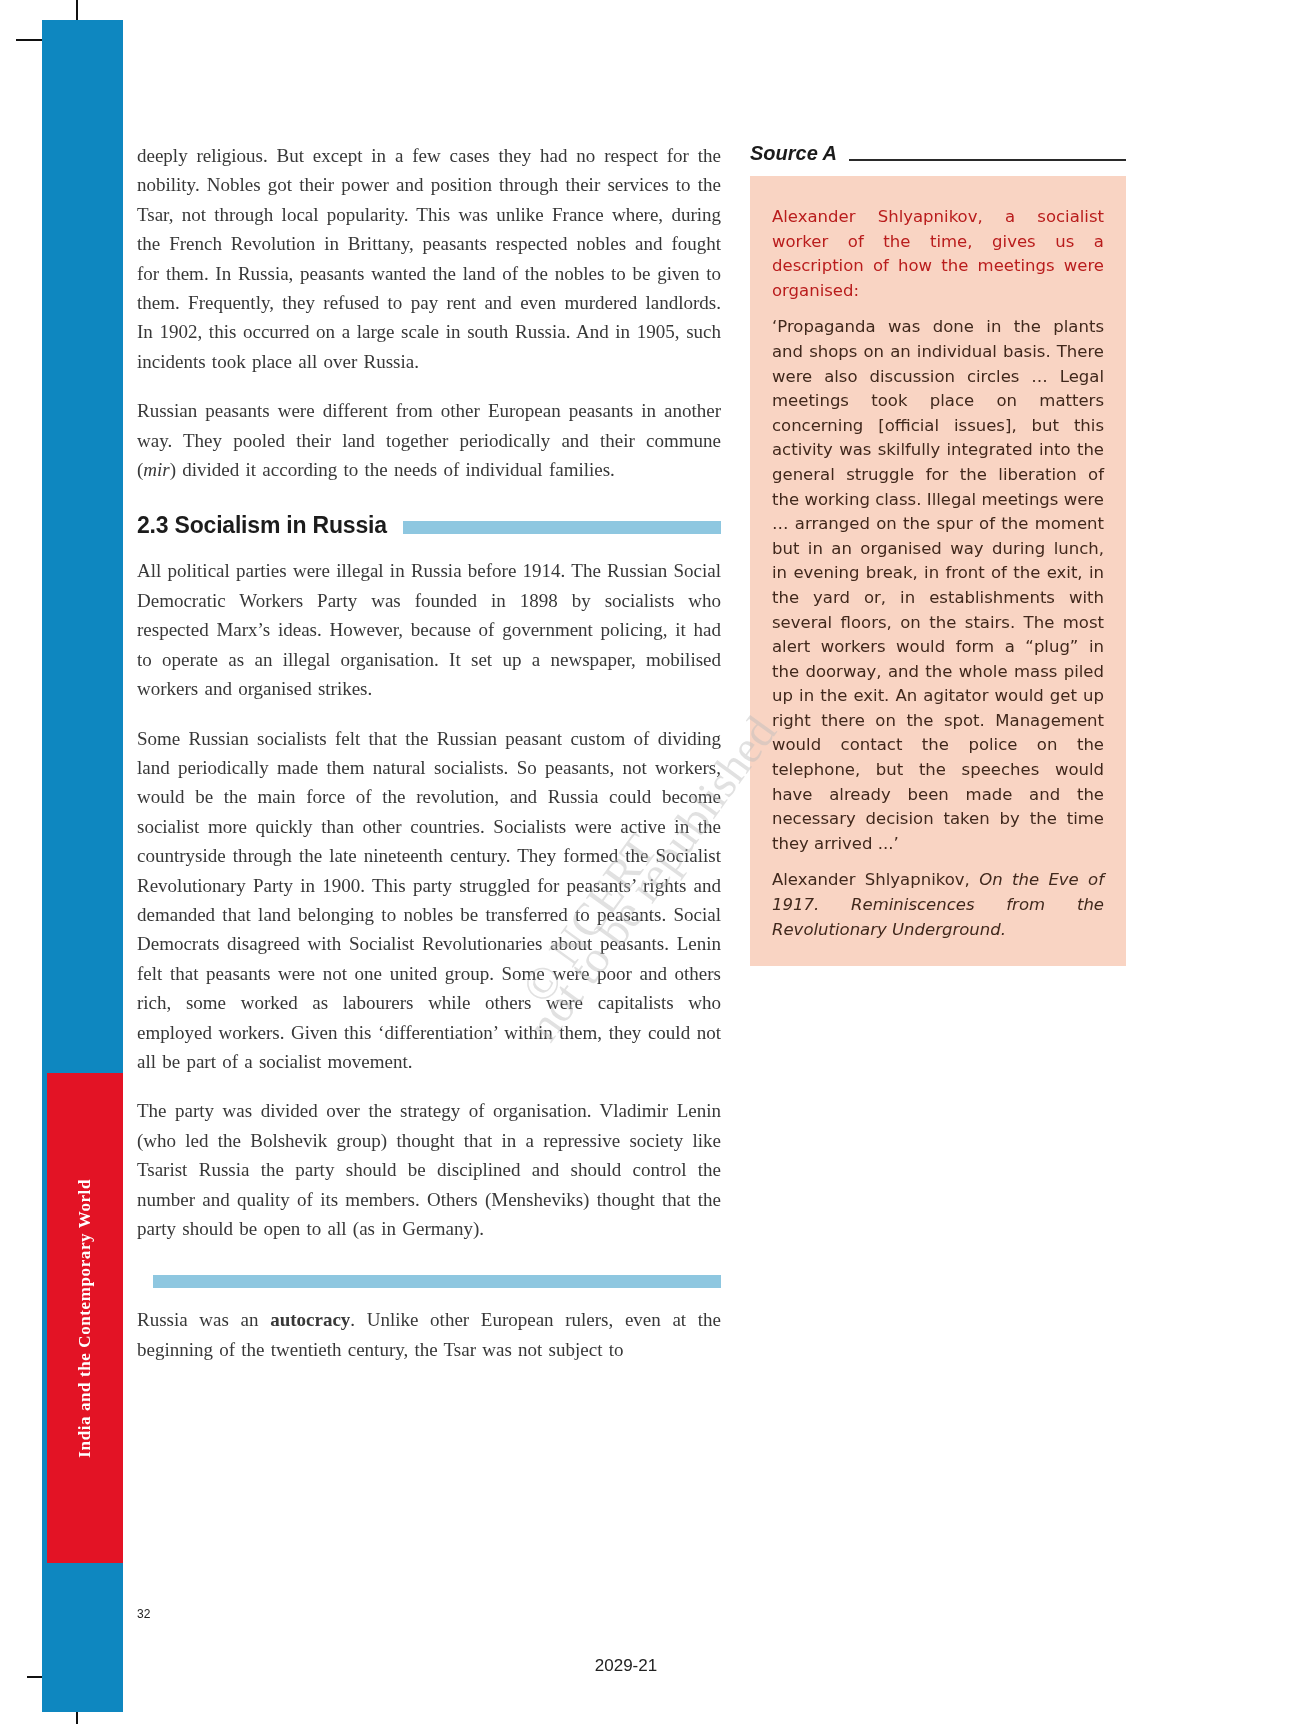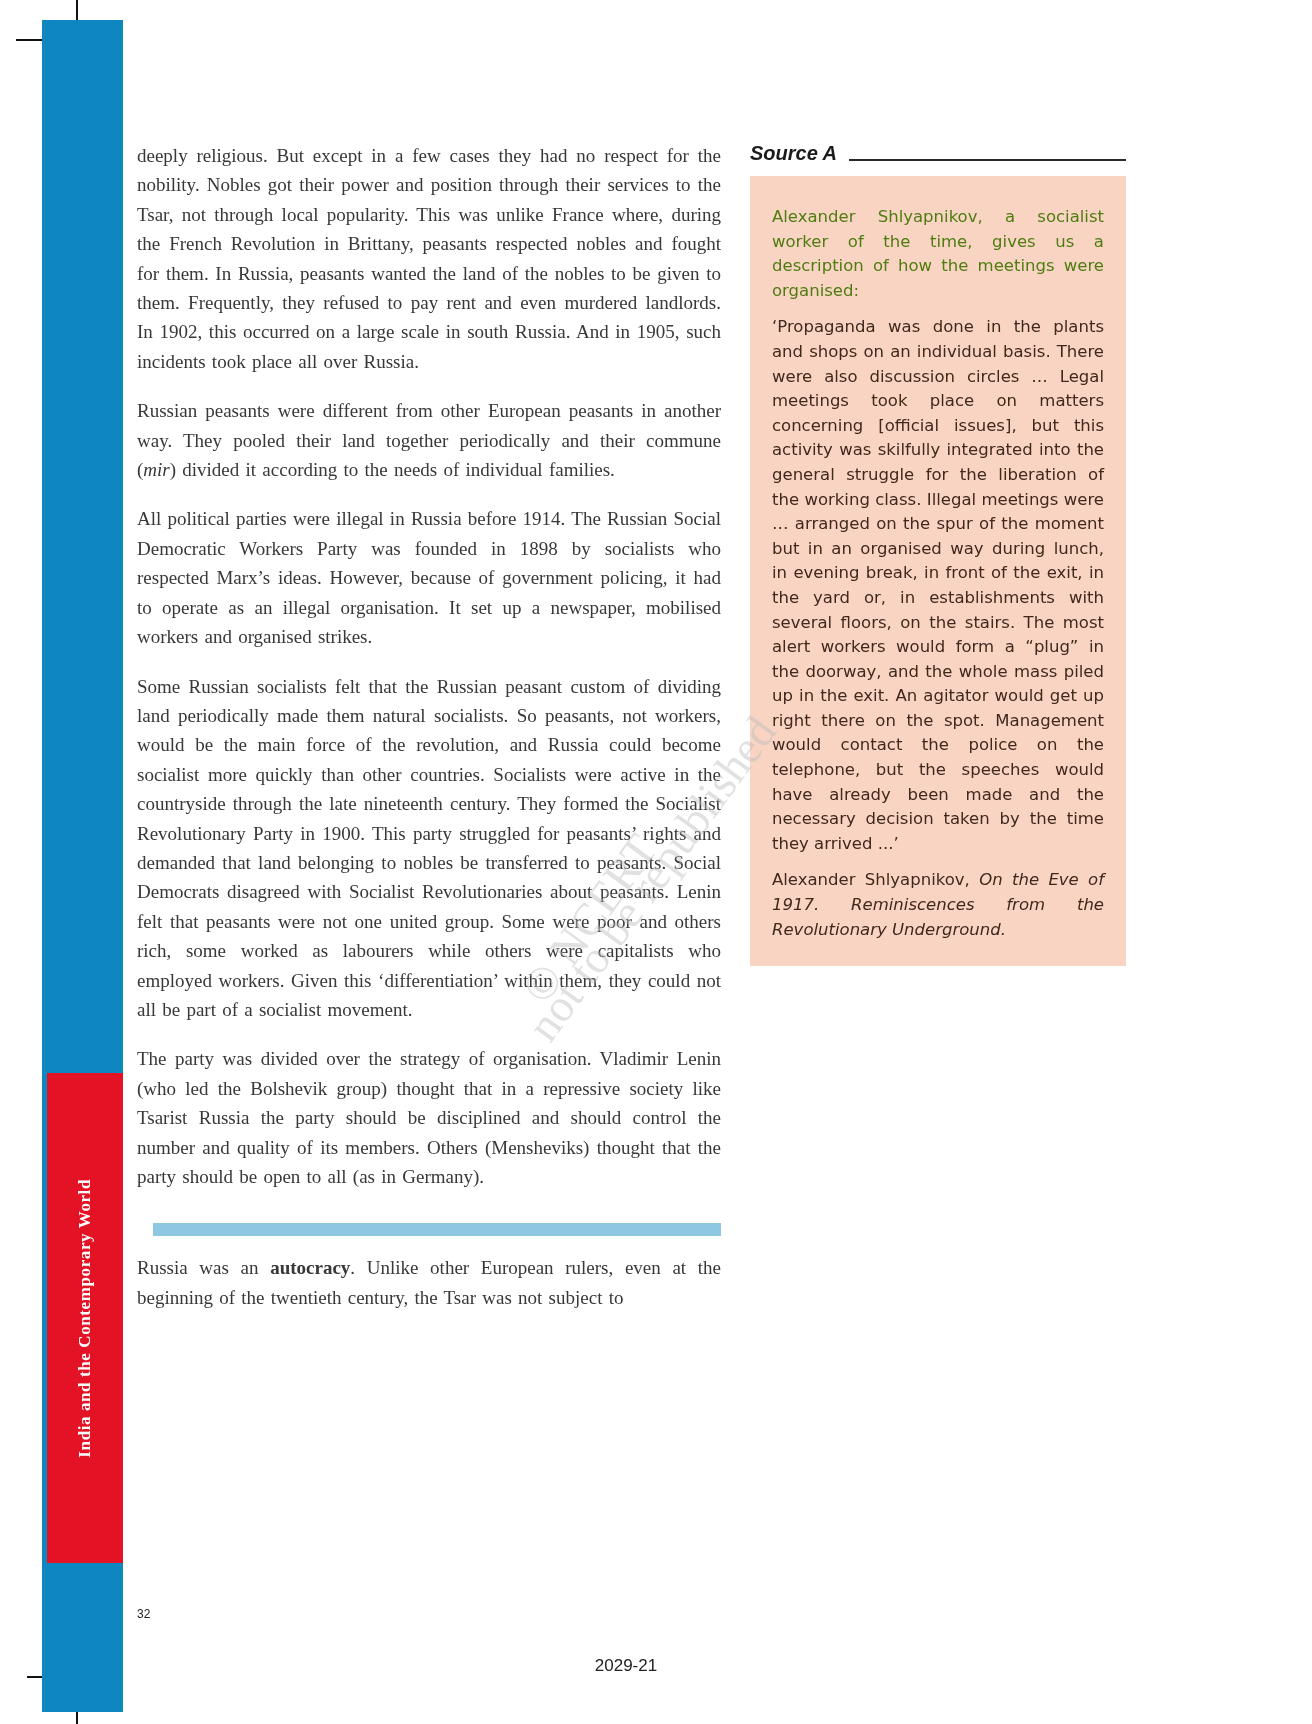--- a/index.html
+++ b/index.html
@@ -146,20 +146,24 @@
 
   <span class="wm wm-1">© NCERT</span>
   <span class="wm wm-2">not to be republished</span>
 
   <div class="main-col">
 
     <p class="body">deeply religious. But except in a few cases they had no respect for the nobility. Nobles got their power and position through their services to the Tsar, not through local popularity. This was unlike France where, during the French Revolution in Brittany, peasants respected nobles and fought for them. In Russia, peasants wanted the land of the nobles to be given to them. Frequently, they refused to pay rent and even murdered landlords. In 1902, this occurred on a large scale in south Russia. And in 1905,  such incidents took place all over Russia.</p>
 
     <p class="body"><span>Russian peasants were different from other European peasants in another way. They pooled their land together periodically and their commune (</span><span class="it">mir</span><span>) divided it according to the needs of individual families.</span></p>
 
+    <h2 class="section">
+      <span>2.3 Socialism in Russia</span>
+      <span class="bar" style="background: rgb(142, 199, 224);"></span>
+    </h2>
 
     <p class="body">All political parties were illegal in Russia before 1914. The Russian Social Democratic Workers Party was founded in 1898 by socialists who respected Marx’s ideas. However, because of government policing, it had to operate as an illegal organisation. It set up a newspaper, mobilised workers and organised strikes.</p>
 
     <p class="body">Some Russian socialists felt that the Russian peasant custom of dividing land periodically made them natural socialists. So peasants, not workers, would be the main force of the revolution, and Russia could become socialist more quickly than other countries. Socialists were active in the countryside through the late nineteenth century.  They formed the Socialist Revolutionary Party in 1900. This party struggled for peasants’ rights and demanded that land belonging to nobles be transferred to peasants. Social Democrats disagreed with Socialist Revolutionaries about peasants. Lenin felt that peasants were not one united group. Some were poor and others rich, some worked as labourers while others were capitalists who employed workers. Given this ‘differentiation’ within them, they could not all be part of a socialist movement.</p>
 
     <p class="body">The party was divided over the strategy of organisation. Vladimir Lenin (who led the Bolshevik group) thought that in a repressive society like Tsarist Russia the party should be disciplined and should control the number and quality of its members.  Others (Mensheviks) thought that the party should be open to all (as in Germany).</p>
 
     <h2 class="section">
       <span class="bar" style="background: rgb(142, 199, 224);"></span>
     </h2>
@@ -167,21 +171,21 @@
     <p class="body"><span>Russia was an </span><span class="bd">autocracy</span><span>. Unlike other European rulers, even at the beginning of the twentieth century, the Tsar was not subject to</span></p>
 
   </div>
 
   <div class="source">
     <div class="source-head">
       <span>Source A</span>
       <span class="rule"></span>
     </div>
     <div class="source-box" style="background: rgb(249, 212, 195);">
-      <p style="color: #4d7c0f;">Alexander Shlyapnikov, a socialist worker of the time, gives us a description of how the meetings were organised:</p>
+      <p style="color: #b91c1c;">Alexander Shlyapnikov, a socialist worker of the time, gives us a description of how the meetings were organised:</p>
       <p style="color: rgb(64, 40, 28);">‘Propaganda was done in the plants and shops on an individual basis. There were also discussion circles … Legal meetings took place on matters concerning [official issues], but this activity was skilfully integrated into the general struggle for the liberation of the working class. Illegal meetings were … arranged on the spur of the moment but in an organised way during lunch, in evening break, in front of the exit, in the yard or, in establishments with several floors, on the stairs. The most alert workers would form a “plug” in the doorway, and the whole mass piled up in the exit. An agitator would get up right there on the spot. Management would contact the police on the telephone, but the speeches would have already been made and the necessary decision taken by the time they arrived ...’</p>
       <p style="color: rgb(64, 40, 28);"><span>Alexander Shlyapnikov, </span><span class="it">On the Eve of 1917. Reminiscences from the Revolutionary Underground.</span></p>
     </div>
   </div>
 
   <div class="page-number">32</div>
   <div class="footer-year">2029-21</div>
 
 </div>
 

